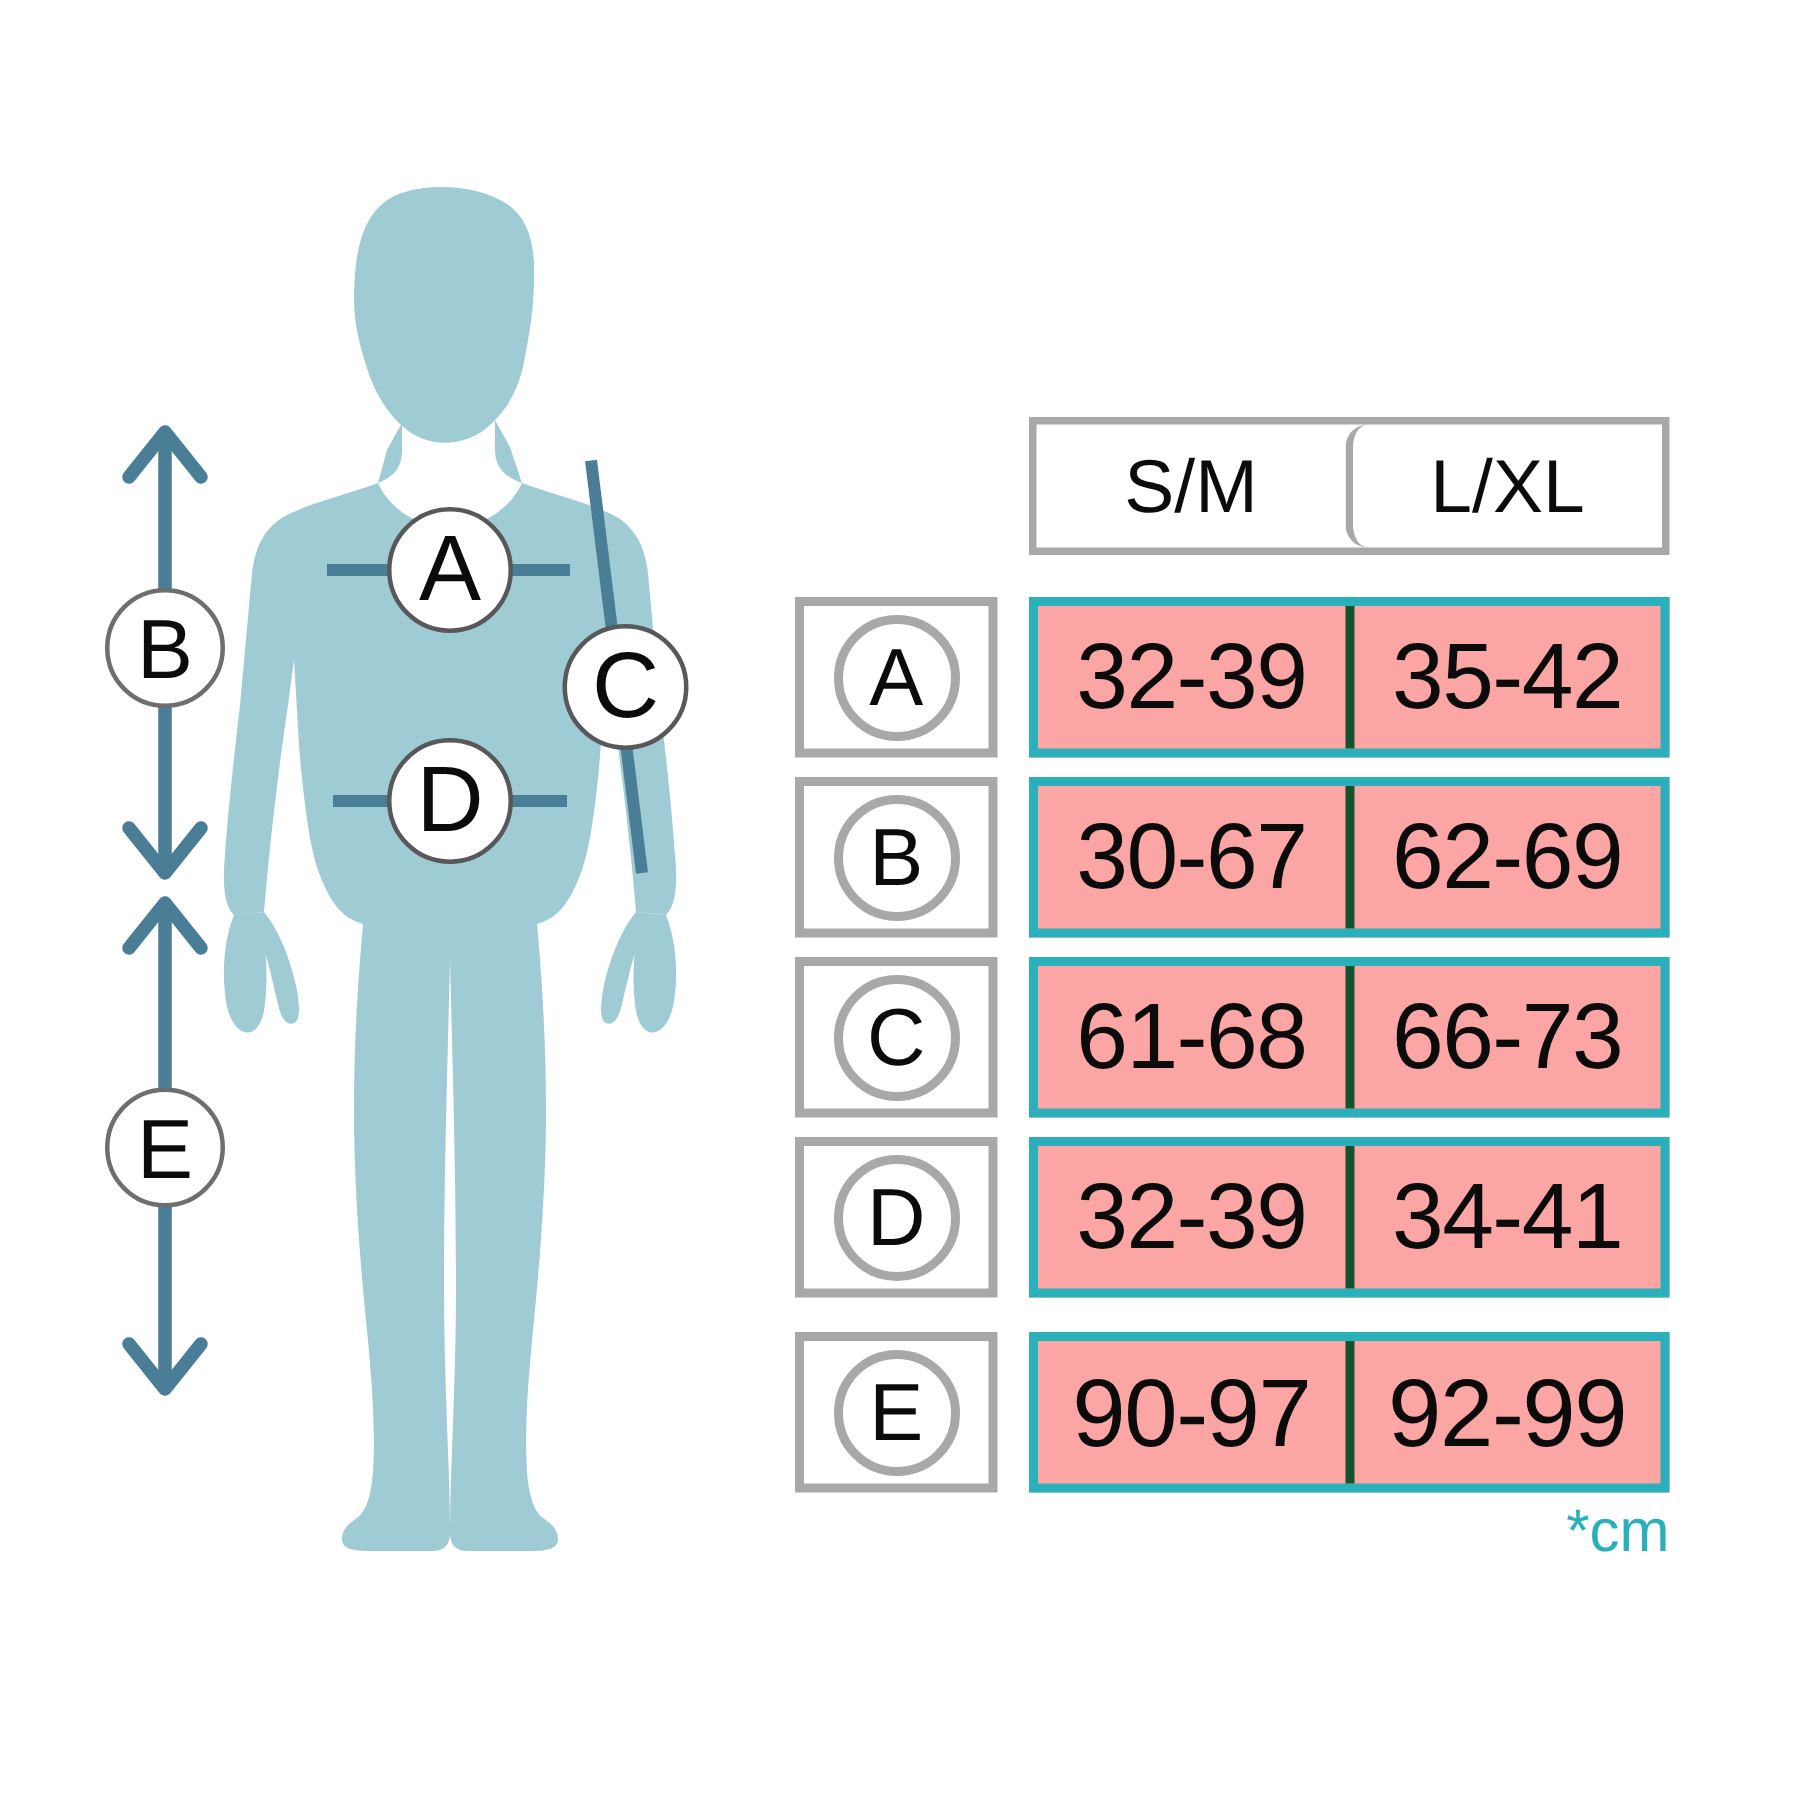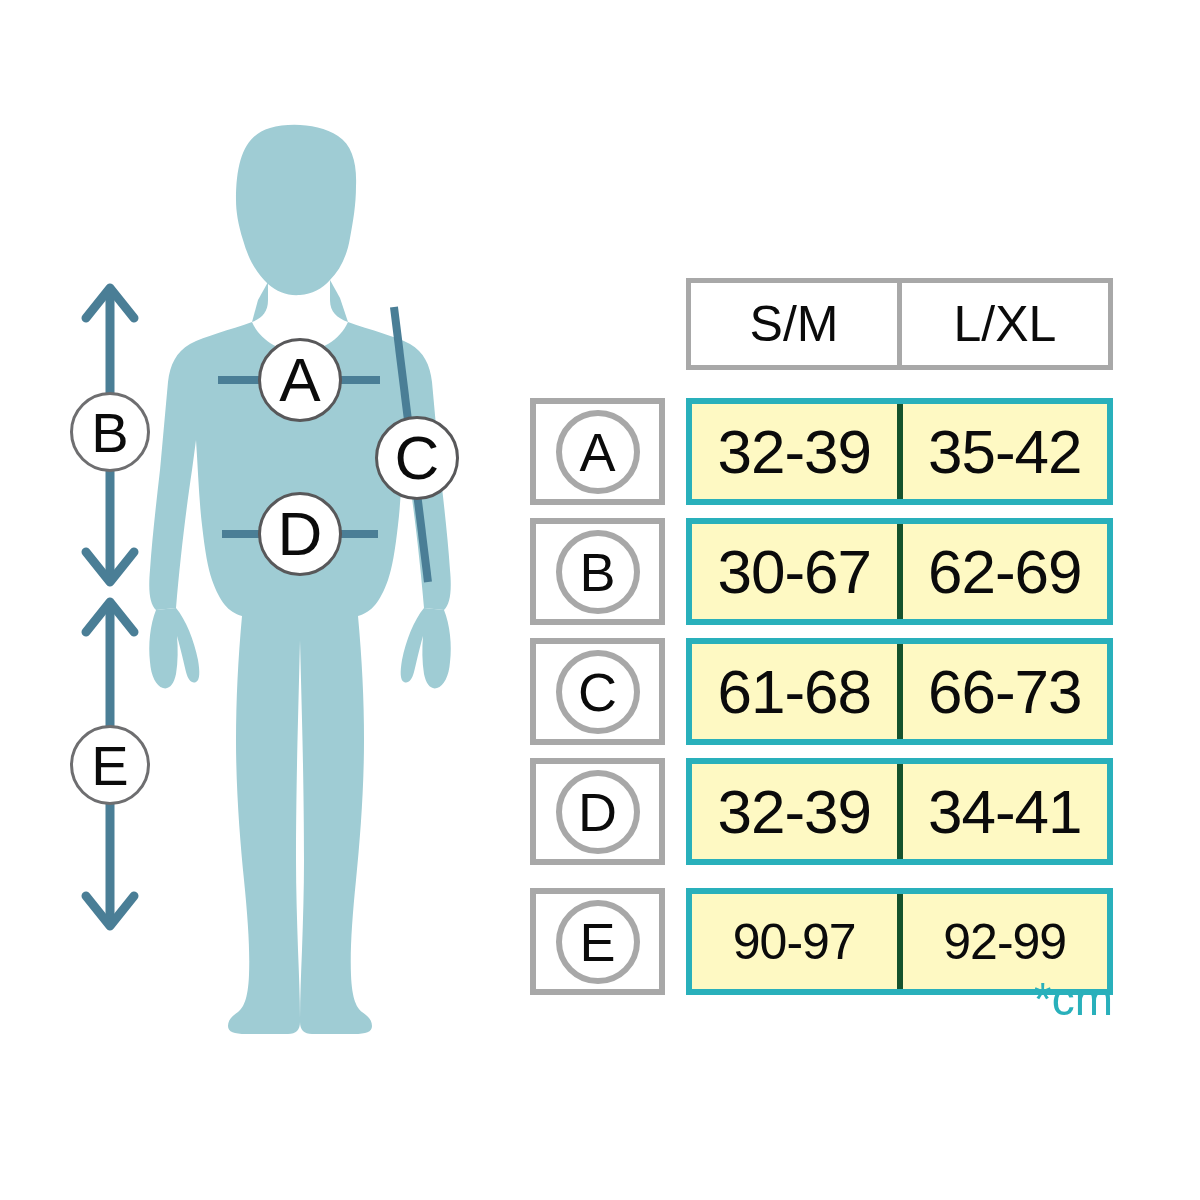--- a/index.html
+++ b/index.html
@@ -76,20 +76,21 @@
     background: #fff;
   }
   .hdr-cell {
     flex: 1 1 0;
     display: flex;
     align-items: center;
     justify-content: center;
     font-size: 50px;
     color: #0b0b0b;
     box-sizing: border-box;
+    border-radius: 15px;
   }
   .hdr-cell + .hdr-cell {
     border-left: 5px solid #a8a8a8;
     text-align: right;
   }
 
   .data-row {
     position: absolute;
     left: 0;
     width: 613px;
@@ -123,44 +124,44 @@
   }
   .value-pair {
     position: absolute;
     left: 186px;
     top: 0;
     width: 427px;
     height: 107px;
     display: flex;
     border: 6px solid #29b0bb;
     box-sizing: border-box;
-    background: #fef9c3;
+    background: #fca5a5;
   }
   .value-cell {
     flex: 1 1 0;
     display: flex;
     align-items: center;
     justify-content: center;
     font-size: 62px;
     color: #0b0b0b;
     letter-spacing: -1px;
     box-sizing: border-box;
   }
   .value-cell + .value-cell {
     border-left: 6px solid #14532d;
   }
   .value-cell.small {
-    font-size: 50px;
+    font-size: 64px;
   }
 
   .unit-note {
     position: absolute;
     right: 87px;
-    top: 972px;
-    font-size: 46px;
+    top: 999px;
+    font-size: 40px;
     color: #29b0bb;
     letter-spacing: 0px;
     margin-left: 28px;
   }
 </style>
 </head>
 <body>
 
 <div id="root">
 

